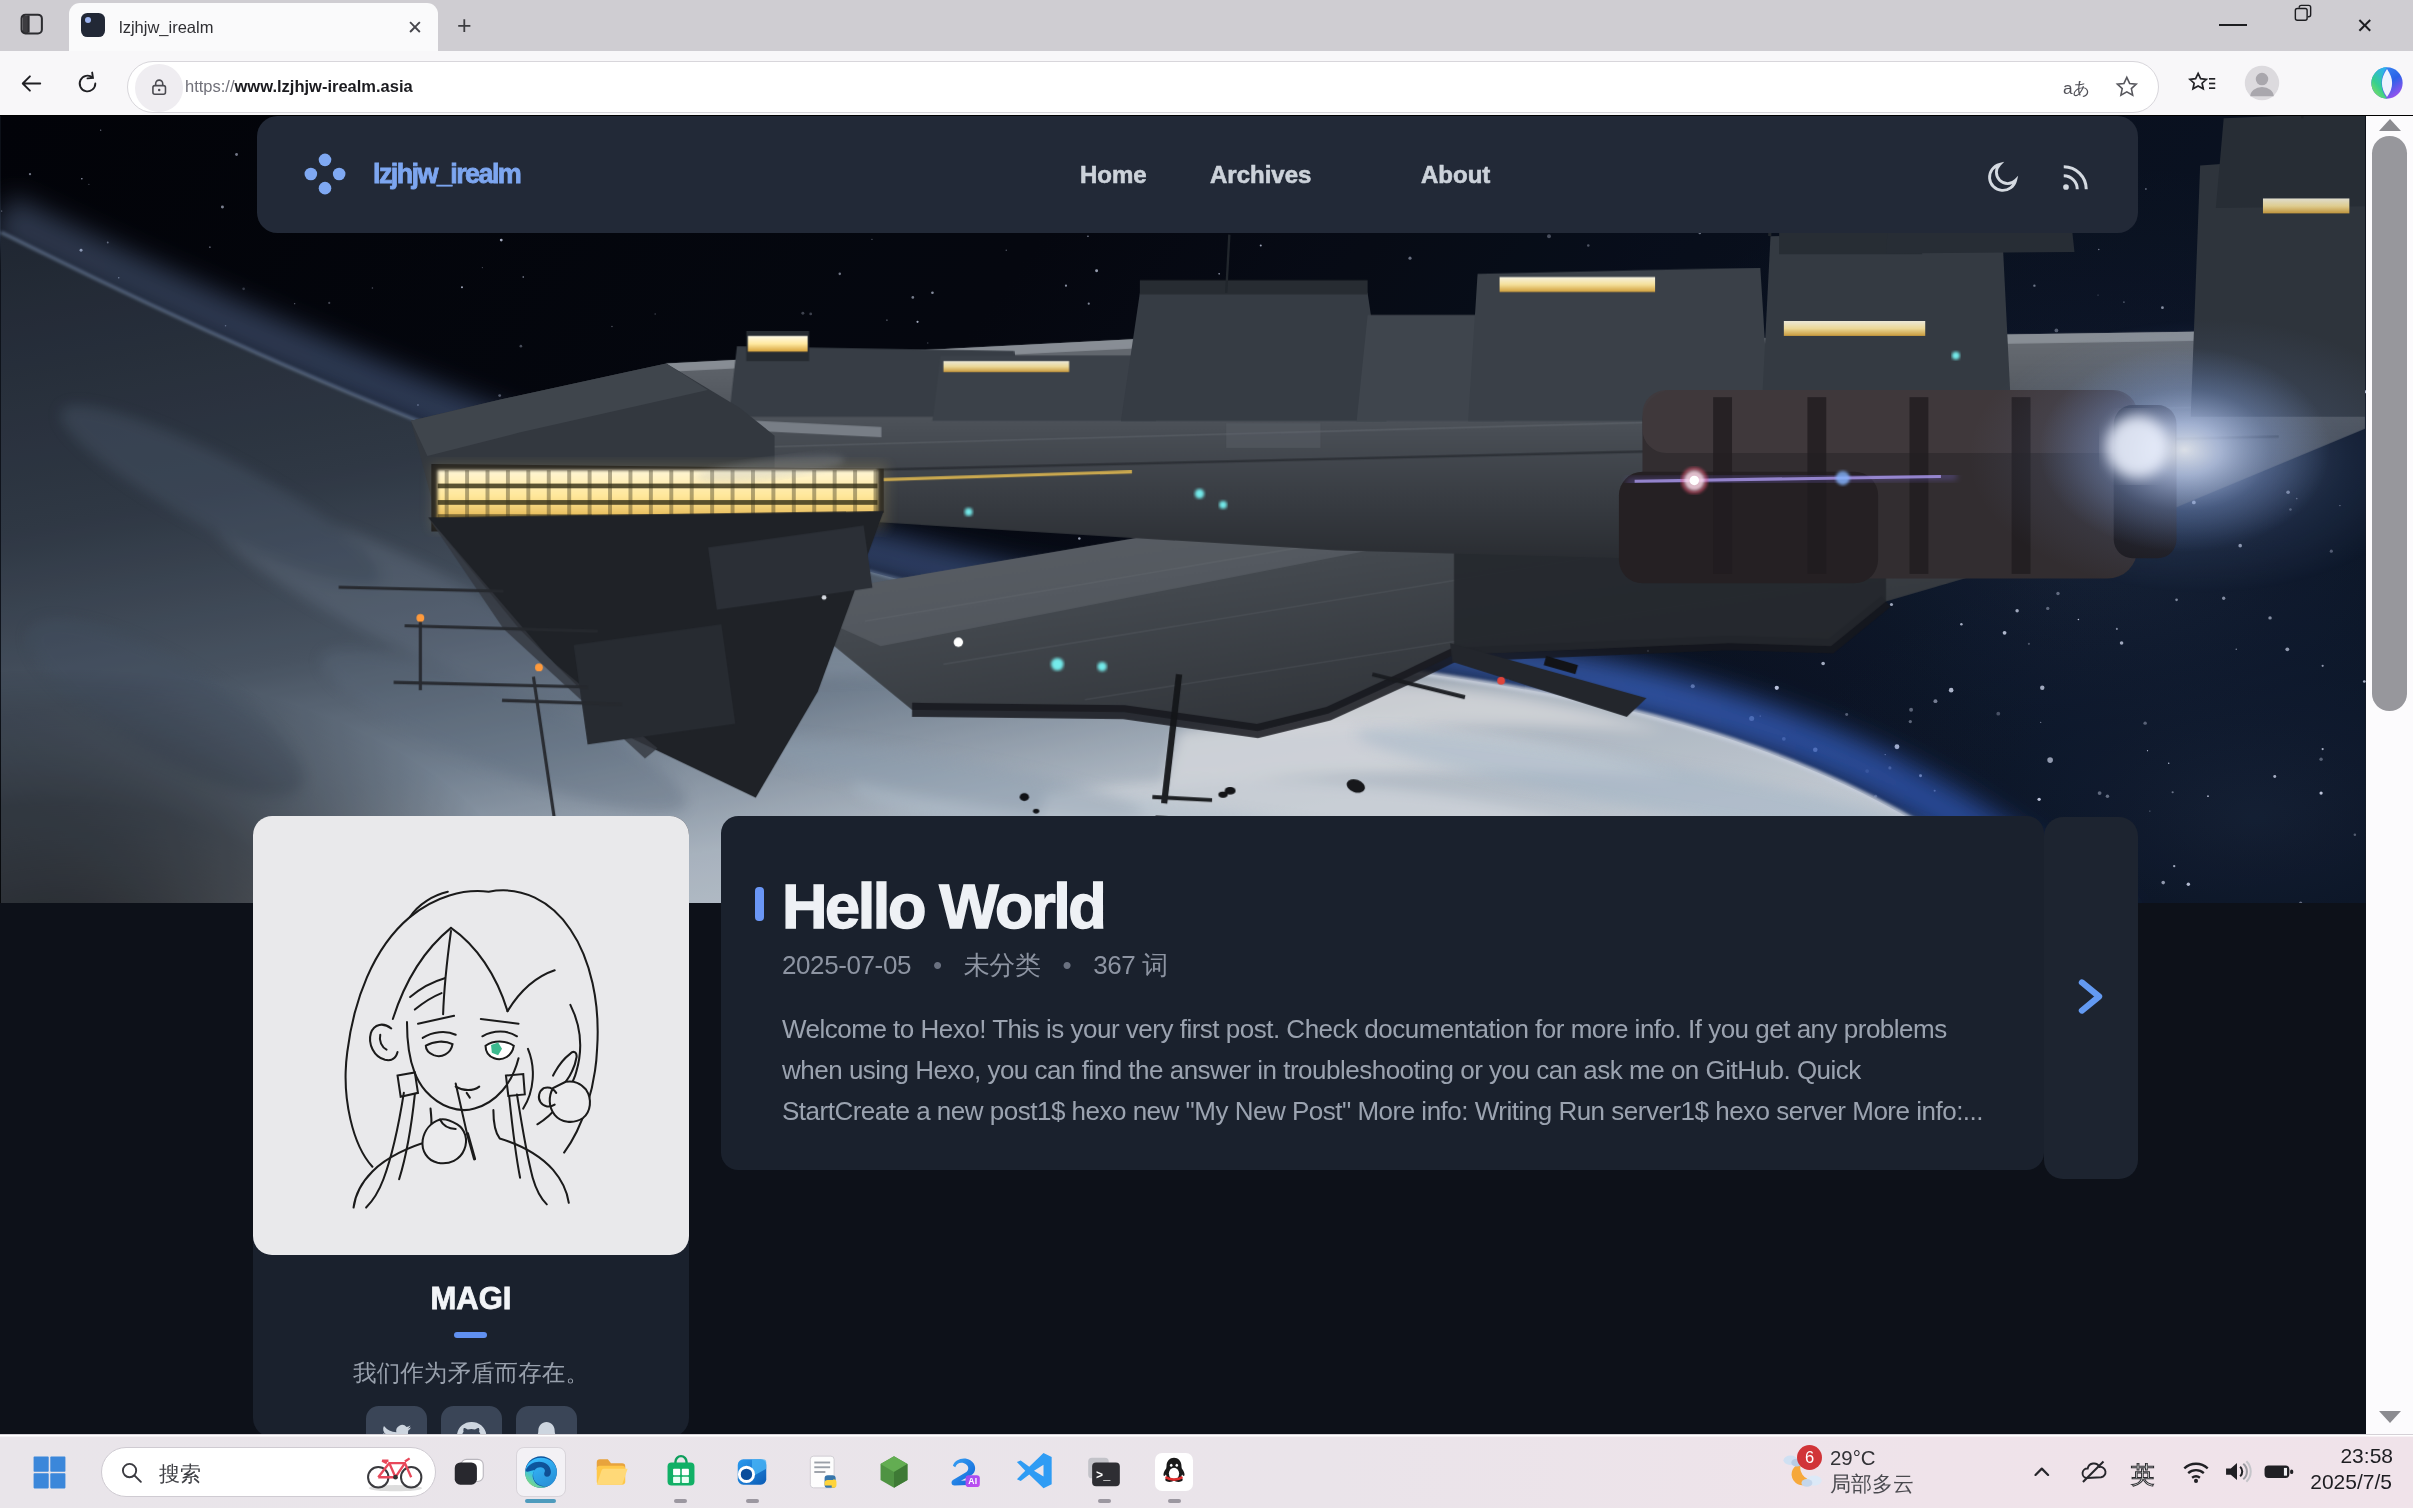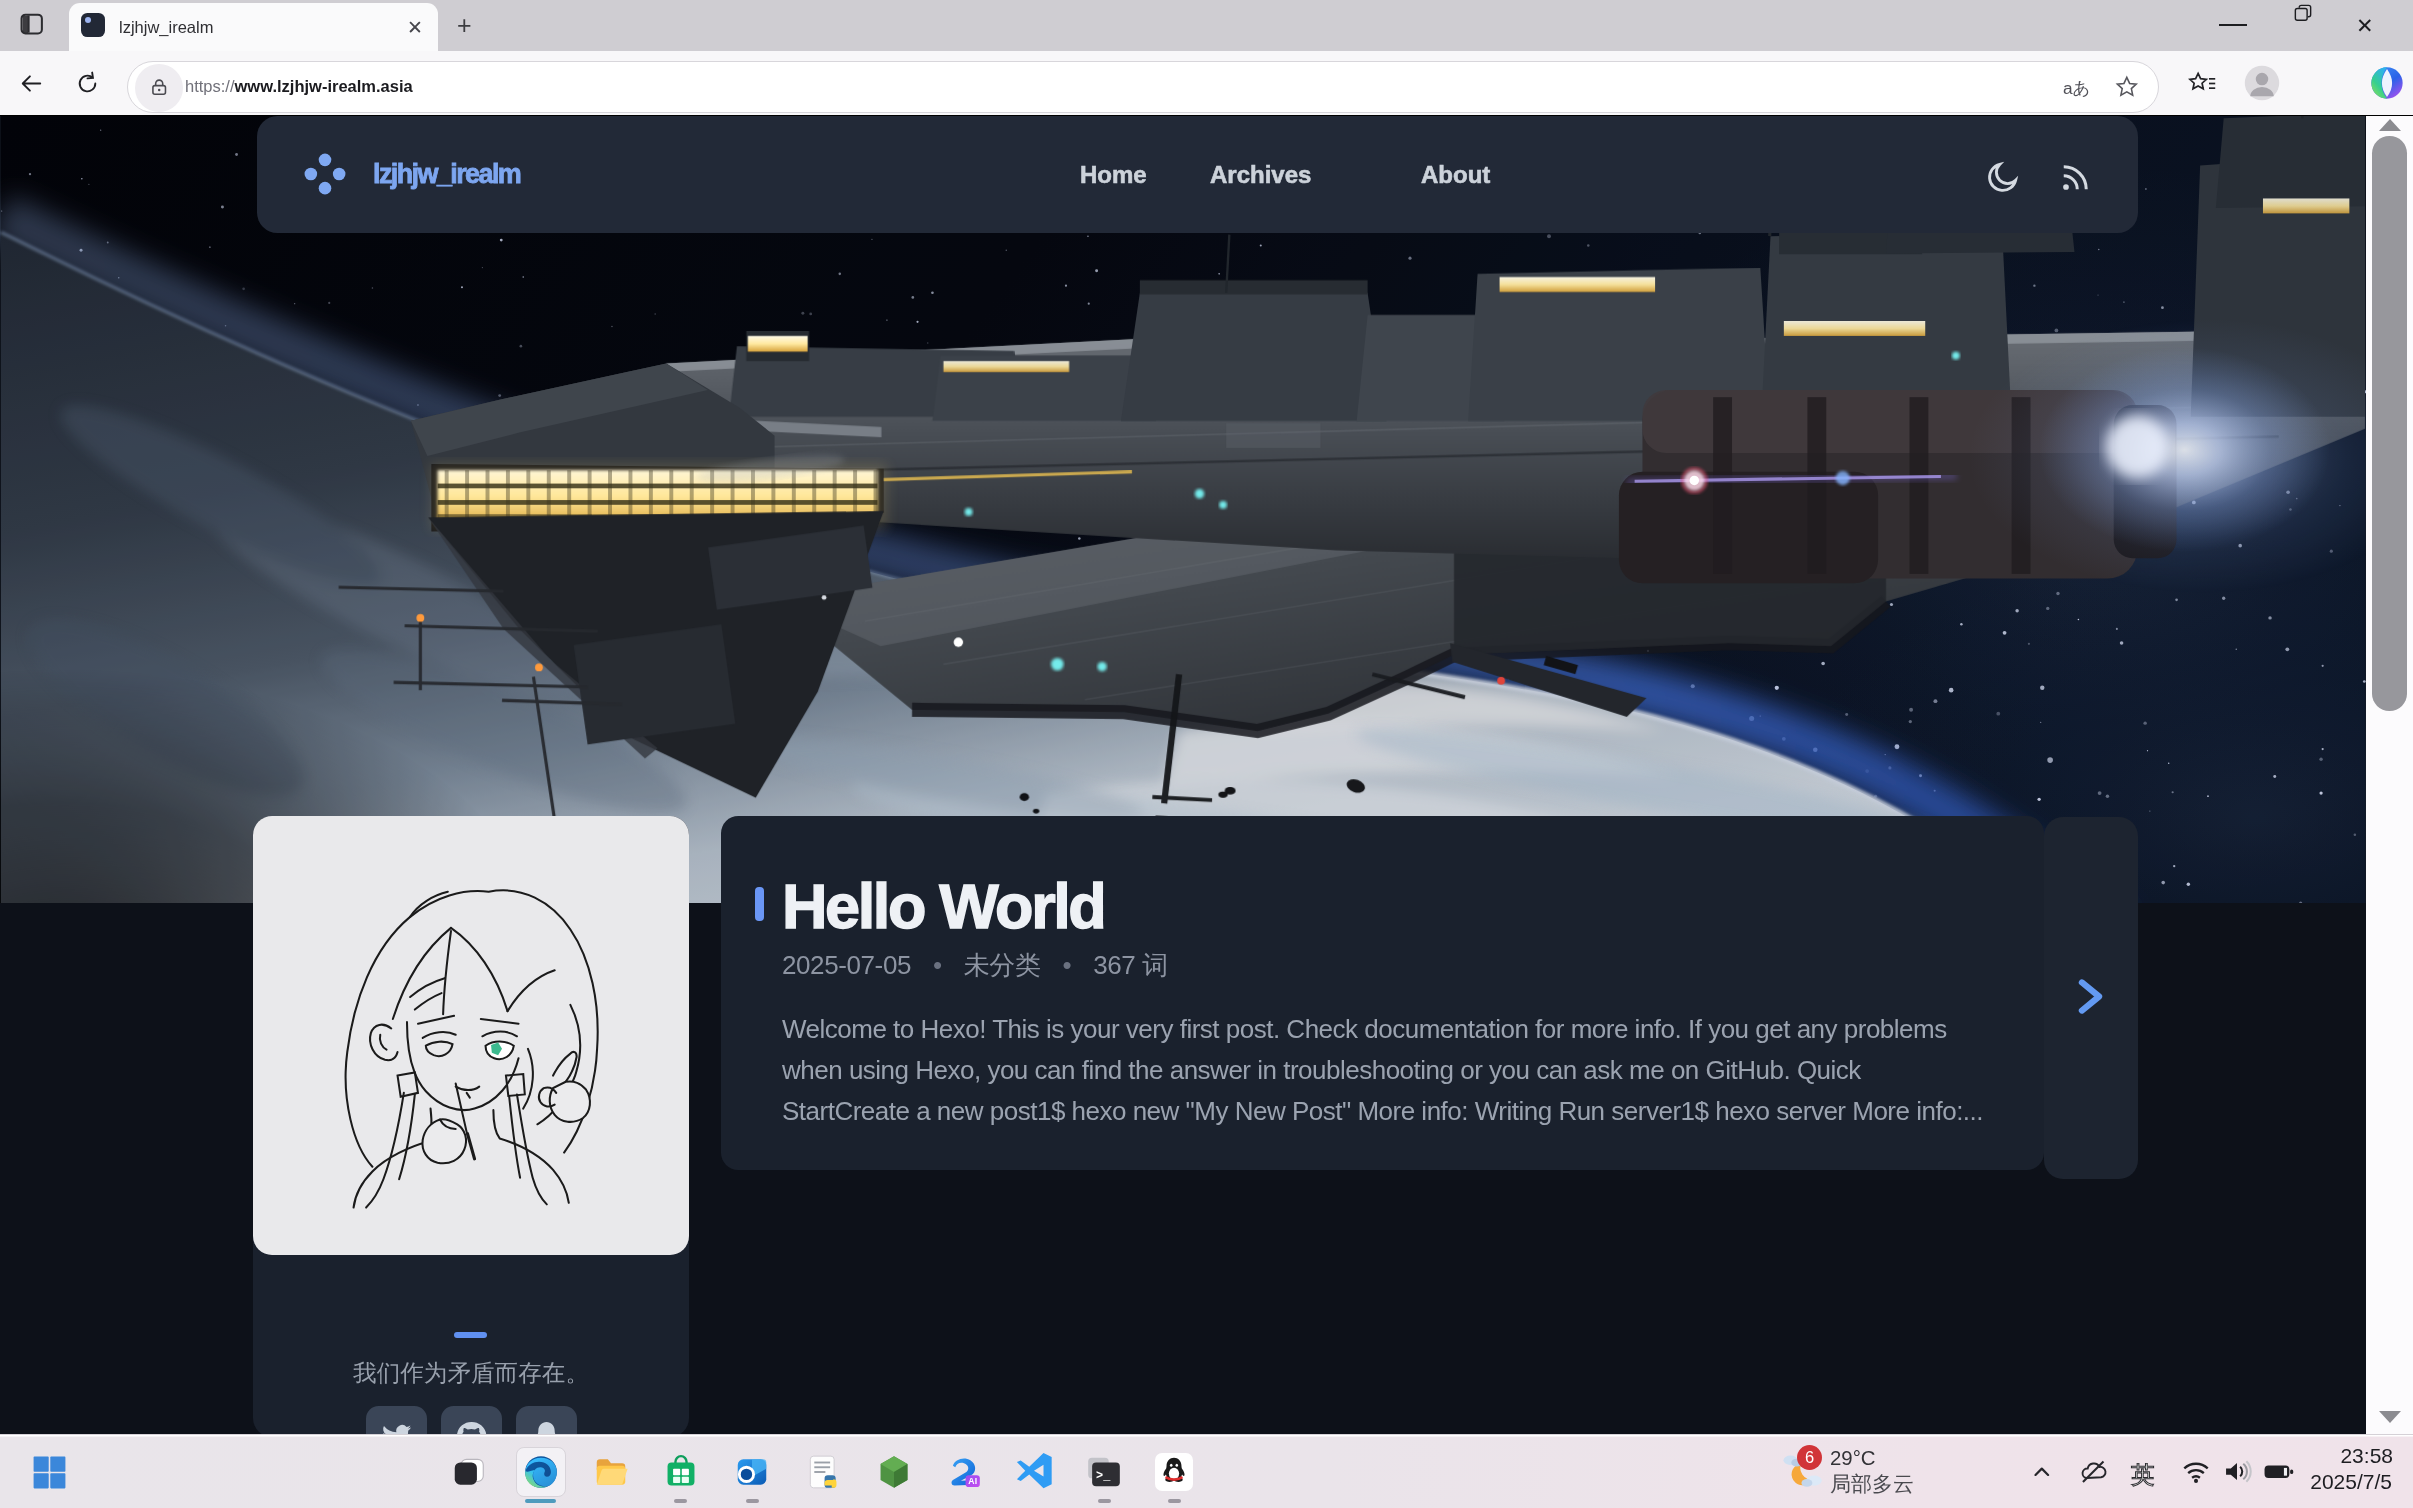--- a/index.html
+++ b/index.html
@@ -850,20 +850,21 @@
  <path d="M273,404 L282,436" stroke-width="4"></path>
  <path d="M238,386 C226,390 218,400 216,412 C214,426 222,438 235,441 C250,444 264,437 269,424 C274,412 270,398 260,392 C253,388 245,384 238,386 Z" fill="#ebebed"></path>
  <path d="M238,386 C242,394 250,398 258,398"></path>
 
  <path d="M382,330 C388,318 396,308 404,302 C408,298 412,300 412,306 C410,318 404,330 398,338" fill="#ebebed"></path>
  <path d="M398,338 C408,336 418,340 424,348 C432,360 430,376 420,384 C408,392 392,390 384,380 C376,370 376,356 382,346 Z" fill="#ebebed"></path>
  <path d="M386,352 C382,346 376,344 370,346 C364,350 362,358 366,364 C370,370 378,371 384,367"></path>
 </g>
 </svg>
 </div>
+    <div class="abs" style="left:0;top:465px;width:436px;text-align:center;font-weight:bold;font-size:31px;color:#f2f4f7;-webkit-text-stroke:0.8px #f2f4f7;">MAGI</div>
     <div class="abs" style="left:201px;top:516px;width:33px;height:5.5px;border-radius:3.1px;background:#6090f0;"></div>
     <div class="abs" style="left:0;top:541px;width:436px;text-align:center;font-size:23.6px;color:#98a0ac;">我们作为矛盾而存在。</div>
     <div class="socbtn" style="left:113px;">
         <svg width="35" height="35" viewBox="0 0 24 24">
           <path fill="#cdd5df" d="M22 5.9c-.7.3-1.5.6-2.3.7.8-.5 1.5-1.3 1.8-2.2-.8.5-1.7.8-2.6 1a4.1 4.1 0 0 0-7 3.7A11.6 11.6 0 0 1 3.4 4.8a4.1 4.1 0 0 0 1.3 5.5c-.7 0-1.3-.2-1.9-.5a4.1 4.1 0 0 0 3.3 4 4.2 4.2 0 0 1-1.8.1 4.1 4.1 0 0 0 3.8 2.9A8.2 8.2 0 0 1 2 18.5a11.6 11.6 0 0 0 6.3 1.8c7.5 0 11.7-6.3 11.7-11.7v-.5c.8-.6 1.5-1.3 2-2.2z"></path>
         </svg>
       </div>
     <div class="socbtn" style="left:188px;">
         <svg width="35" height="35" viewBox="0 0 24 24">
           <path fill="#cdd5df" d="M12 2a10 10 0 0 0-3.2 19.5c.5.1.7-.2.7-.5v-1.7c-2.8.6-3.4-1.2-3.4-1.2-.5-1.2-1.1-1.5-1.1-1.5-.9-.6.1-.6.1-.6 1 .1 1.5 1 1.5 1 .9 1.5 2.4 1.1 3 .8.1-.6.3-1.1.6-1.3-2.2-.3-4.6-1.1-4.6-5 0-1.1.4-2 1-2.7-.1-.2-.4-1.2.1-2.6 0 0 .8-.3 2.7 1a9.4 9.4 0 0 1 5 0c1.9-1.3 2.7-1 2.7-1 .5 1.4.2 2.4.1 2.6.6.7 1 1.6 1 2.7 0 3.9-2.4 4.7-4.6 5 .4.3.7.9.7 1.9v2.7c0 .3.2.6.7.5A10 10 0 0 0 12 2z"></path>
@@ -901,20 +902,34 @@
 
 <div id="taskbar">
   <div class="abs" style="left:32px;top:19.6px;"><svg width="35" height="35" viewBox="0 0 44 44">
         <g fill="#3b87da">
           <rect x="2" y="2" width="19" height="19" rx="1"></rect>
           <rect x="23" y="2" width="19" height="19" rx="1"></rect>
           <rect x="2" y="23" width="19" height="19" rx="1"></rect>
           <rect x="23" y="23" width="19" height="19" rx="1"></rect>
         </g>
       </svg></div>
+  <div class="abs" style="left:101px;top:11.8px;width:335px;height:50px;background:#fff;border:0.8px solid #cfcbd2;border-radius:25px;">
+    <div class="abs" style="left:17.3px;top:11.8px;"><svg width="25" height="25" viewBox="0 0 32 32">
+          <circle cx="13.5" cy="13.5" r="8.5" fill="none" stroke="#3a3a40" stroke-width="2.4"></circle>
+          <line x1="20" y1="20" x2="28" y2="28" stroke="#3a3a40" stroke-width="2.4" stroke-linecap="round"></line>
+        </svg></div>
+    <div class="abs" style="left:57px;top:12.6px;font-size:21px;color:#3f4045;">搜索</div>
+    <div class="abs" style="left:259px;top:3.9px;"><svg width="69" height="41" viewBox="0 0 88 52">
+          <ellipse cx="44" cy="46" rx="34" ry="4" fill="#00000022"></ellipse>
+          <circle cx="22" cy="32" r="13" fill="none" stroke="#3a3a3e" stroke-width="2.6"></circle>
+          <circle cx="64" cy="32" r="13" fill="none" stroke="#3a3a3e" stroke-width="2.6"></circle>
+          <path d="M22,32 L36,14 L56,14 L64,32 M36,14 L44,32 L22,32 M44,32 L56,14 M56,12 l6,-4 M33,14 l-6,-3 l8,0" stroke="#e8485a" stroke-width="3" fill="none"></path>
+          <circle cx="44" cy="32" r="3" fill="#333"></circle>
+        </svg></div>
+  </div>
   <div class="abs" style="left:516px;top:11.8px;width:50px;height:50px;background:#f3f1f5;border:0.8px solid #d8d4da;border-radius:7.9px;"></div>
   <div class="tbi" style="left:450px"><svg width="38" height="38" viewBox="0 0 48 48">
         <rect x="14" y="8" width="28" height="28" rx="7" fill="#ffffff" stroke="#b9b6bd" stroke-width="1.4"></rect>
         <rect x="6" y="12" width="28" height="28" rx="7" fill="#28282e"></rect>
       </svg></div>
   <div class="tbi" style="left:522px"><svg width="38" height="38" viewBox="0 0 48 48">
 <defs>
           <linearGradient id="eg1" x1="0" y1="0.2" x2="1" y2="0.9">
             <stop offset="0" stop-color="#0c59a4"></stop>
             <stop offset="1" stop-color="#114a8b"></stop>

